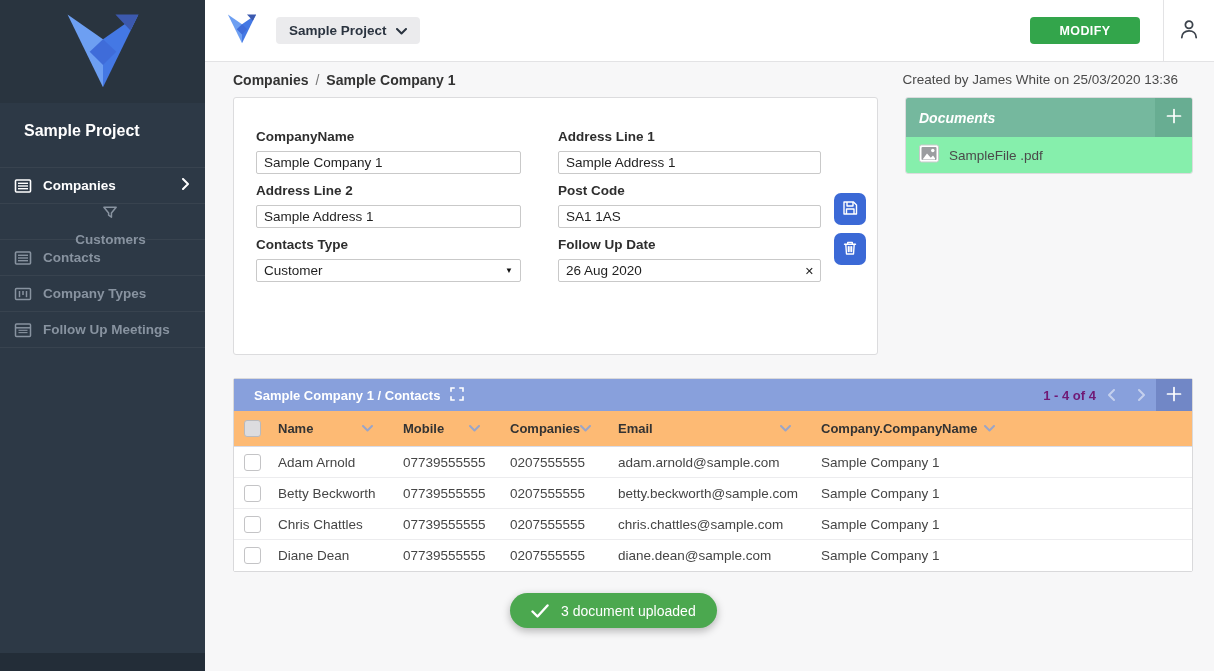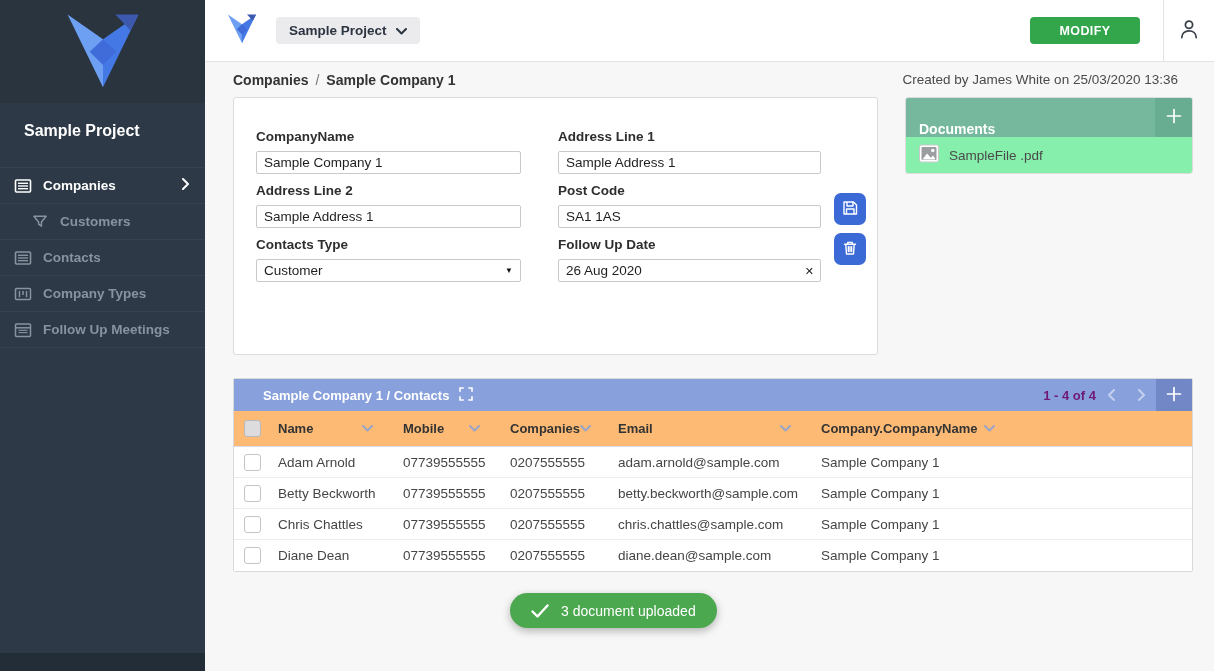--- a/index.html
+++ b/index.html
@@ -8,21 +8,21 @@
   #app { position:relative; width:1214px; height:671px; background:#f7f7f8; overflow:hidden; }
 
   
   .sidebar { position:absolute; left:0; top:0; width:205px; height:671px; background:#2d3946; }
   .logo-area { height:103px; background:#29343f; display:flex; align-items:center; justify-content:center; }
   .project-name { height:57px; padding:19px 24px 0; color:#fff; font-size:16px; font-weight:bold; }
   .nav { margin-top:7px; border-top:1px solid #38434f; }
   .nav-item { height:36px; display:flex; align-items:center; gap:11px; padding:0 16px 0 14px;
               border-bottom:1px solid #38434f; color:#8893a0; font-size:13.5px; font-weight:bold; cursor:pointer; }
   .nav-item.active { color:#ffffff; }
-  .nav-item.sub { padding-left:32px; }
+  .nav-item.sub { padding-left:32px;flex-direction:column; }
   .nav-item .nav-icon { display:flex; flex:0 0 auto; }
   .nav-item .grow { flex:1; }
   .sidebar-footer { position:absolute; left:0; bottom:0; width:100%; height:18px; background:#232d38; }
 
   
   .topbar { position:absolute; left:205px; top:0; width:1009px; height:62px; background:#fff;
             border-bottom:1px solid #e3e3e5; display:flex; align-items:center; padding-left:20px; }
   .project-select { margin-left:17px; height:27px; background:#ebebed; border:none; border-radius:4px;
                     display:flex; align-items:center; gap:9px; padding:0 13px; font-size:13.5px; font-weight:bold;
                     color:#2b3440; cursor:pointer; font-family:inherit; }
@@ -55,31 +55,31 @@
                  color:#1f1f1f; background:#fff; display:flex; align-items:center; cursor:pointer; }
   .fake-select .sel-arrow { margin-left:auto; font-size:8px; color:#111; }
   .action-btn { position:absolute; width:32px; height:32px; background:#3b69d6; border:none; border-radius:7px;
                 display:flex; align-items:center; justify-content:center; cursor:pointer; }
   .save-btn { left:600px; top:95px; }
   .delete-btn { left:600px; top:135px; }
 
   
   .docs-card { position:absolute; left:905px; top:97px; width:288px; background:#fff; border:1px solid #dcdcde;
                border-radius:3px; overflow:hidden; }
-  .docs-header { height:39px; background:#75b89e; display:flex; align-items:flex-end; }
+  .docs-header { height:39px; background:#75b89e; display:flex; align-items:center;font-style:italic; }
   .docs-title { padding-left:13px; color:#fff; font-size:14px; font-weight:bold; }
   .docs-add { margin-left:auto; width:37px; height:39px; background:#68ad92; border:none; display:flex;
               align-items:center; justify-content:center; cursor:pointer; }
   .doc-row { height:36px; display:flex; align-items:center; gap:10px; padding-left:13px; font-size:13.5px;
              color:#4a4a4a; cursor:pointer; background:#86efac; }
 
   
   .table-card { position:absolute; left:233px; top:378px; width:960px; background:#fff;
                 border:1px solid #d9d9db; border-radius:2px; }
-  .table-titlebar { height:32px; background:#88a0dc; display:flex; align-items:center; padding-left:29px; }
+  .table-titlebar { height:32px; background:#88a0dc; display:flex; align-items:center; padding-left:20px; }
   .table-title { color:#fff; font-size:13px; font-weight:bold; }
   .expand-btn { background:none; border:none; margin-left:10px; display:flex; cursor:pointer; padding:0; }
   .table-titlebar .spacer { flex:1; }
   .pagination { color:#701a75; font-size:13px; font-weight:bold; }
   .page-btn { background:none; border:none; width:30px; height:32px; display:flex; align-items:center;
               justify-content:center; cursor:pointer; }
   .table-add { width:36px; height:32px; background:#7187c6; border:none; display:flex; align-items:center;
                justify-content:center; cursor:pointer; }
   .thead { height:36px; background:#fdba74; border-bottom:1px solid #d8dce8; display:flex; align-items:center;
            font-size:13px; font-weight:bold; color:#333; }

